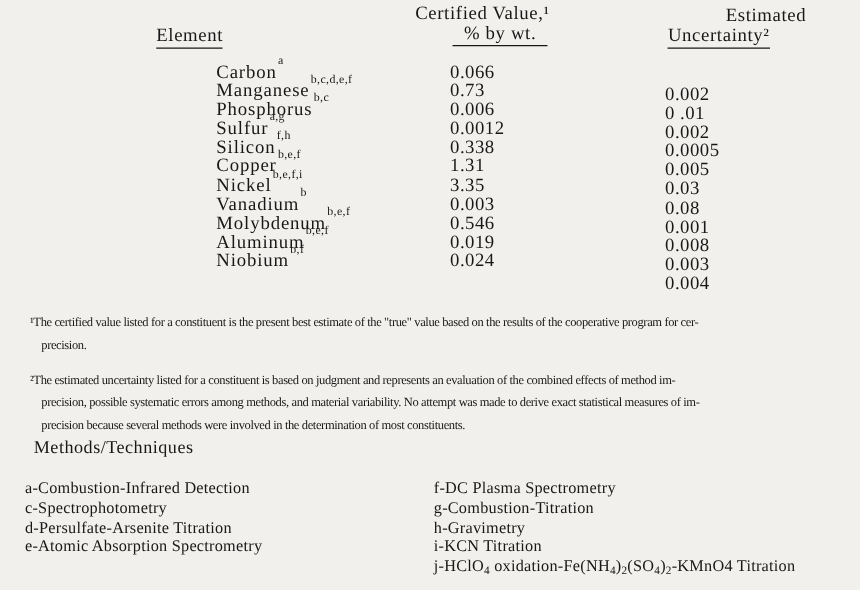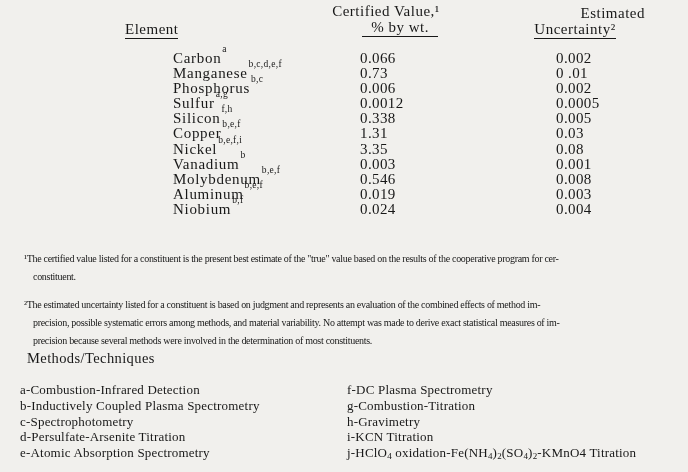--- a/index.html
+++ b/index.html
@@ -25,21 +25,21 @@
   .h-unc1 { left: 505px; top: 5px;  width: 140px; text-align: right; }
   .h-unc2 { left: 505px; top: 21px; width: 140px; text-align: center; }
   .ul { border-bottom: 1.5px solid #181818; padding-bottom: 1px; display: inline-block; }
   .pad { padding-left: 9px; padding-right: 9px; }
 
   .rows { position: absolute; left: 0; top: 51px; right: 0; }
   .trow { position: relative; height: 15.1px; }
   .cell { position: absolute; top: 0; font-size: 15px; line-height: 15px; white-space: nowrap; }
   .c-el  { left: 125px; letter-spacing: 0.7px; margin-left: 48px; }
   .c-val { left: 360px; letter-spacing: 0.4px; }
-  .c-unc { left: 556px; letter-spacing: 0.4px; }
+  .c-unc { left: 532px; letter-spacing: 0.4px; margin-top: 18px; }
   .sup {
     font-size: 9.5px;
     position: relative;
     top: -5px;
     letter-spacing: 0.3px;
     margin-left: 1px;
     line-height: 0;
   }
 
   .footnote {
@@ -143,32 +143,31 @@
         <div class="trow">
           <span class="cell c-el"><span>Niobium</span><sup class="sup">b,f</sup></span>
           <span class="cell c-val">0.024</span>
           <span class="cell c-unc">0.004</span>
         </div>
       </div>
   </div>
 
   <div class="footnote fn1">
       <div class="fline">¹The certified value listed for a constituent is the present best estimate of the "true" value based on the results of the cooperative program for cer-</div>
-      <div class="fline cont">constituent.</div>
+      <div class="fline cont">precision.</div>
     </div>
   <div class="footnote fn2">
       <div class="fline">²The estimated uncertainty listed for a constituent is based on judgment and represents an evaluation of the combined effects of method im-</div>
       <div class="fline cont">precision, possible systematic errors among methods, and material variability. No attempt was made to derive exact statistical measures of im-</div>
       <div class="fline cont">precision because several methods were involved in the determination of most constituents.</div>
     </div>
 
   <div class="m-head">Methods/Techniques</div>
   <div class="m-col m-left">
       <div class="mitem">a-Combustion-Infrared Detection</div>
-      <div class="mitem">b-Inductively Coupled Plasma Spectrometry</div>
       <div class="mitem">c-Spectrophotometry</div>
       <div class="mitem">d-Persulfate-Arsenite Titration</div>
       <div class="mitem">e-Atomic Absorption Spectrometry</div>
     </div>
   <div class="m-col m-right">
       <div class="mitem">f-DC Plasma Spectrometry</div>
       <div class="mitem">g-Combustion-Titration</div>
       <div class="mitem">h-Gravimetry</div>
       <div class="mitem">i-KCN Titration</div>
       <div class="mitem">j-HClO<sub>4</sub> oxidation-Fe(NH<sub>4</sub>)<sub>2</sub>(SO<sub>4</sub>)<sub>2</sub>-KMnO4 Titration</div>

